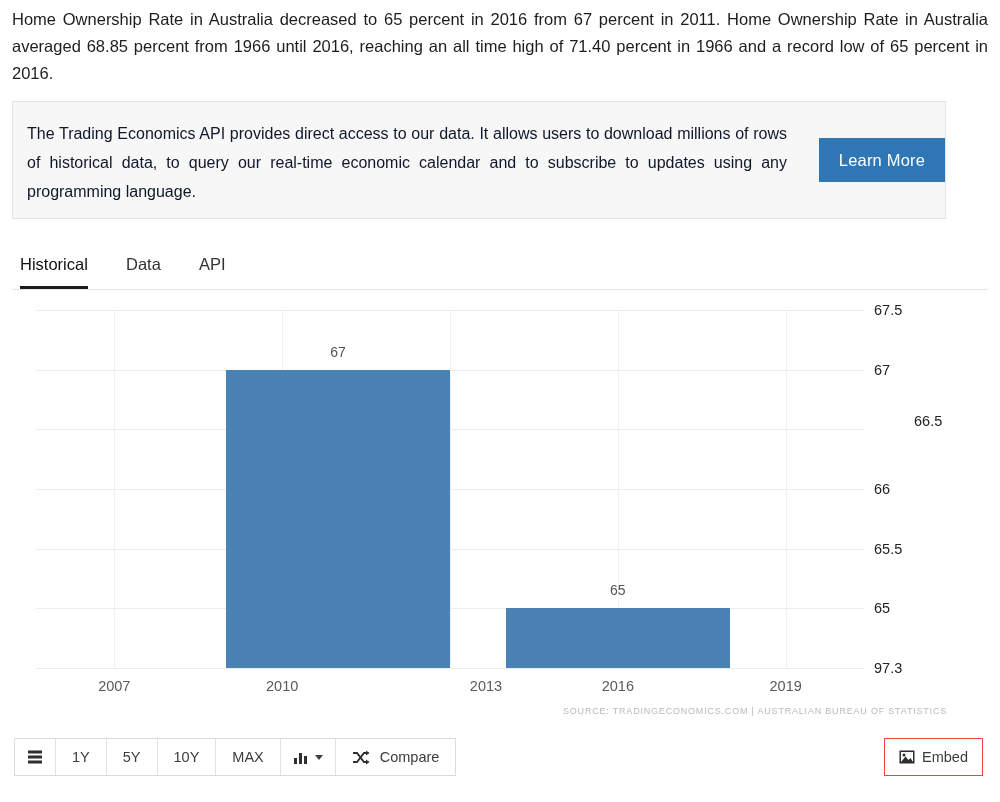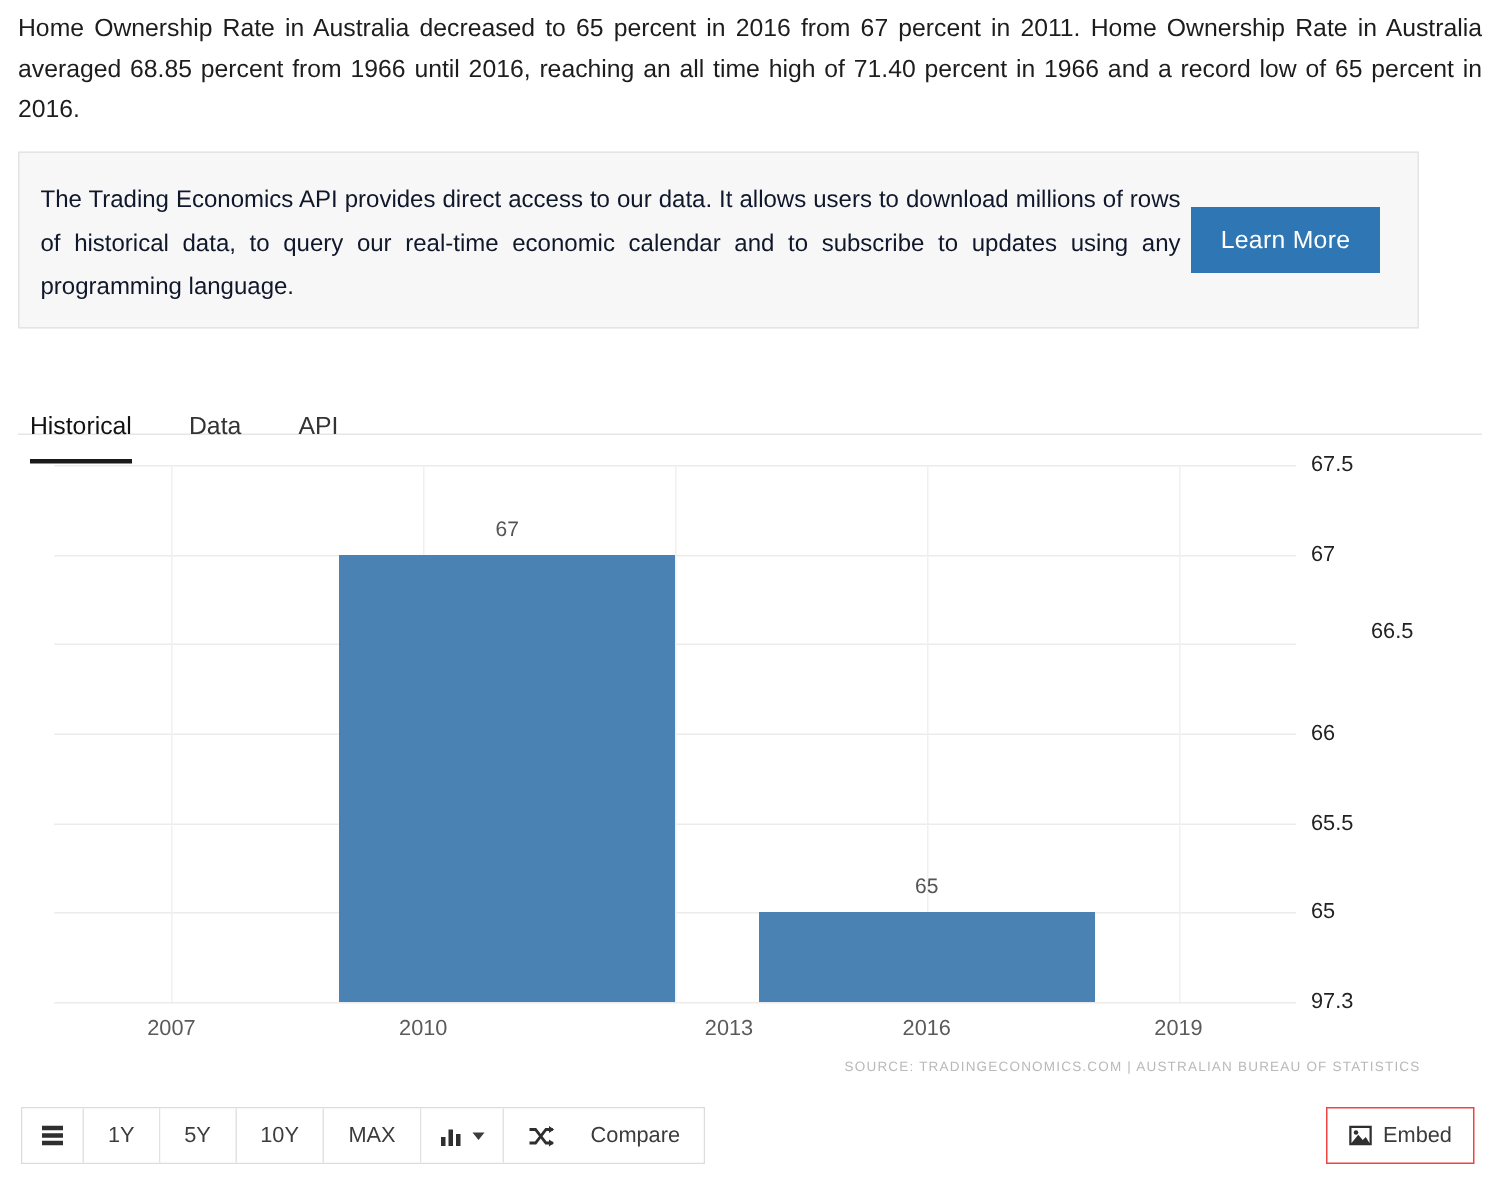--- a/index.html
+++ b/index.html
@@ -46,21 +46,21 @@
     top: 17px;
     width: 760px;
     font-size: 16px;
     line-height: 29px;
     color: #0f172a;
     text-align: justify;
     text-justify: inter-word;
   }
   #learn-more-button {
     position: absolute;
-    left: 781px;
+    left: 806px;
     top: 36px;
     width: 126px;
     height: 44px;
     background: #2e76b4;
     color: #ffffff;
     font-size: 16.5px;
     border: none;
     cursor: pointer;
     font-family: "Liberation Sans", sans-serif;
     letter-spacing: .2px;
@@ -78,21 +78,20 @@
   }
   .tab {
     position: absolute;
     top: 0;
     height: 41px;
     line-height: 32px;
     font-size: 16.5px;
     color: #333333;
     cursor: pointer;
     box-sizing: border-box;
-    margin-top: 20px;
   }
   .tab.active {
     border-bottom: 3px solid #1a1a1a;
     color: #111111;
   }
   #tab-historical { left: 8px; }
   #tab-data { left: 114px; }
   #tab-api { left: 187px; }
 
   
@@ -216,21 +215,21 @@
   }
 
   .glyph { display: inline-block; line-height: 1; }
   .caret {
     display: inline-block;
     margin-left: 6px;
     border-left: 4px solid transparent;
     border-right: 4px solid transparent;
     border-top: 5px solid #3c3c3c;
   }
-  .compare-label { margin-left: 24px; }
+  .compare-label { margin-left: 10px; }
   svg { display: block; }
 </style>
 </head>
 <body>
 
 <div id="intro-paragraph">Home Ownership Rate in Australia decreased to 65 percent in 2016 from 67 percent in 2011. Home Ownership Rate in Australia averaged 68.85 percent from 1966 until 2016, reaching an all time high of 71.40 percent in 1966 and a record low of 65 percent in 2016.</div>
 
 <div id="api-promo">
   <div id="api-promo-text">The Trading Economics API provides direct access to our data. It allows users to download millions of rows of historical data, to query our real-time economic calendar and to subscribe to updates using any programming language.</div>
   <button id="learn-more-button">Learn More</button>

